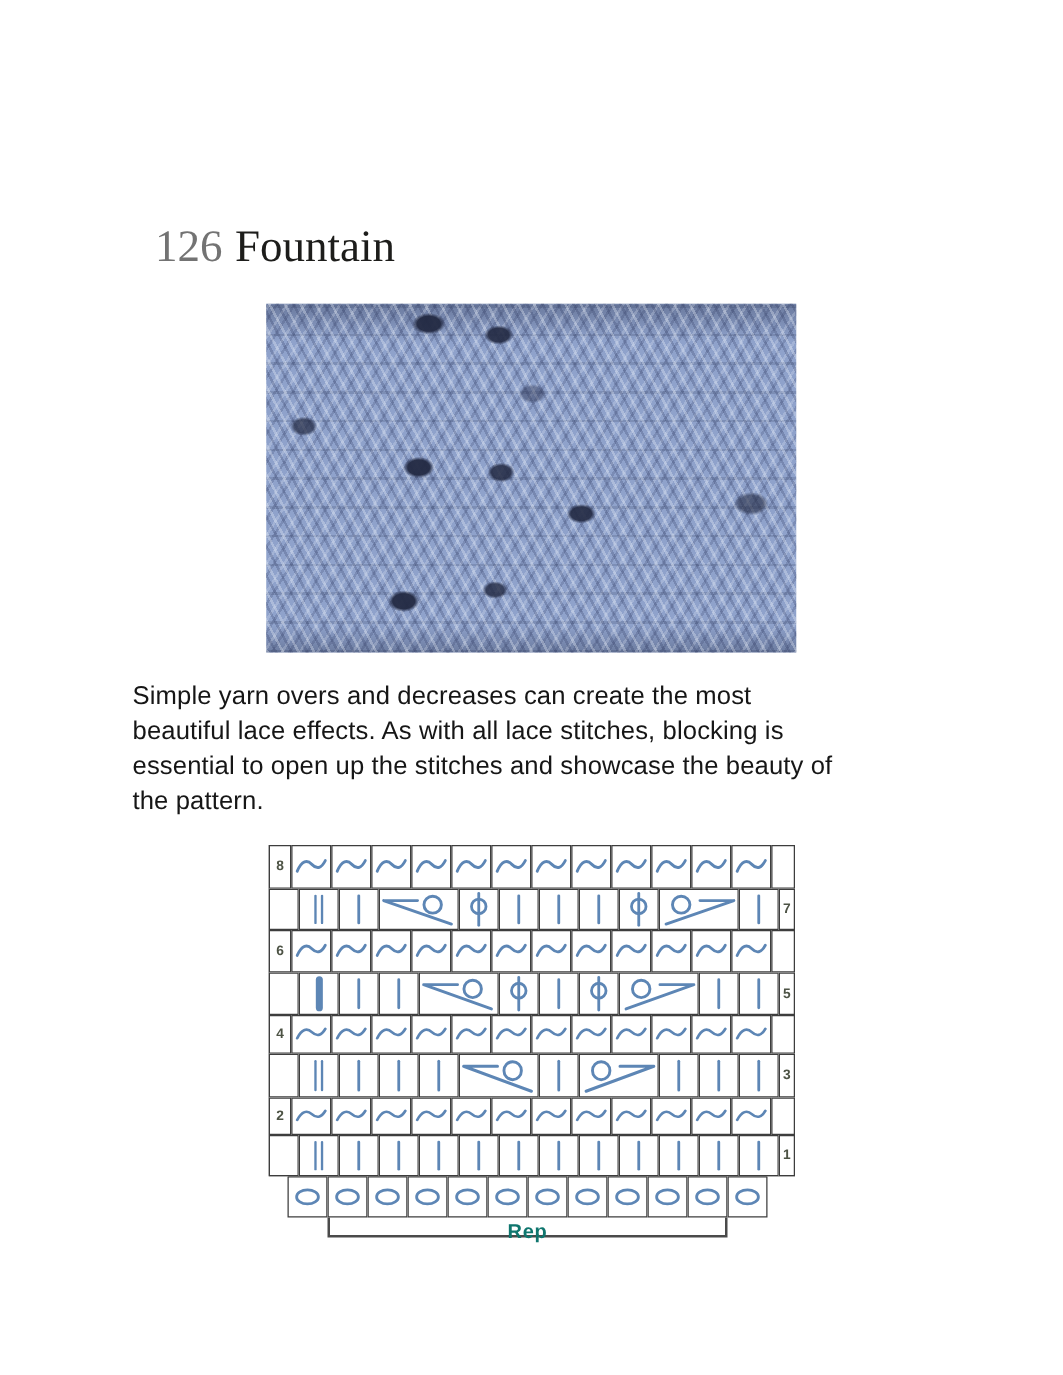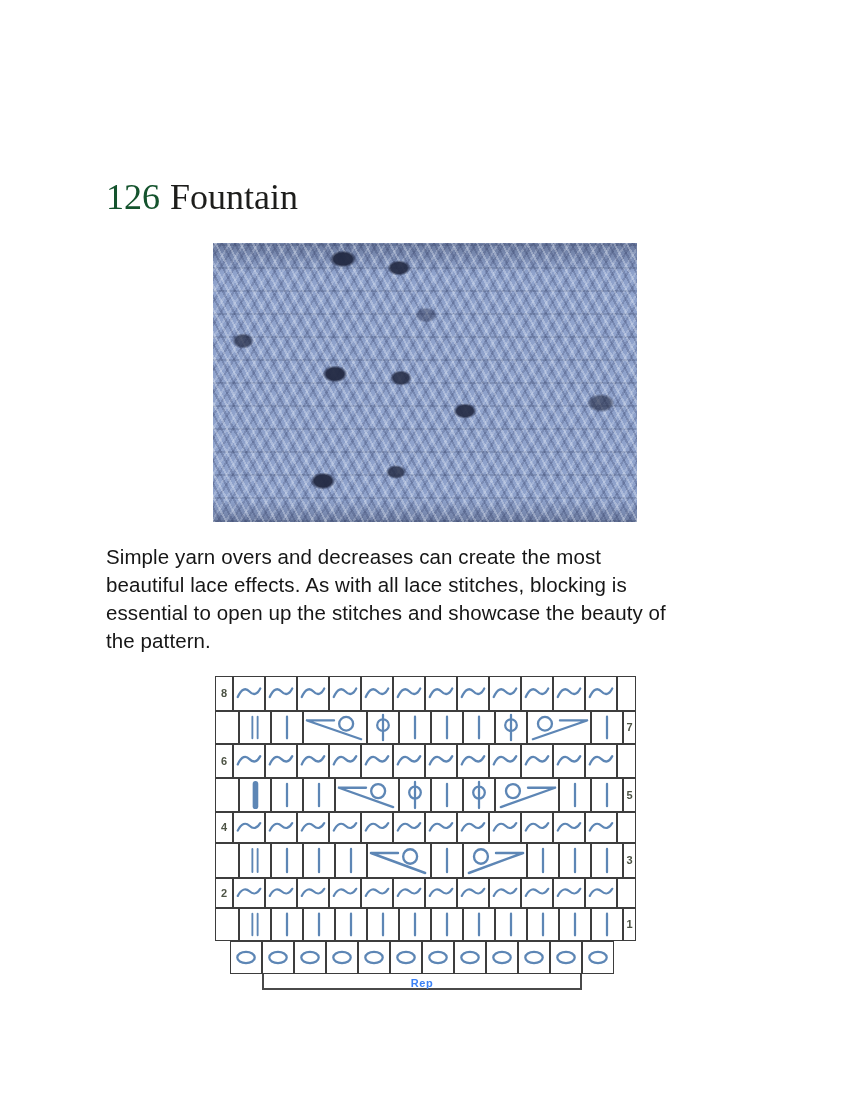--- a/index.html
+++ b/index.html
@@ -41,28 +41,28 @@
 
   #chart{position:absolute;left:215px;top:676px;width:421px;height:322px;}
   .cell{position:absolute;box-sizing:border-box;border:1px solid #3d3d3d;
         background:#fff;display:flex;align-items:center;justify-content:center;}
   .cell svg{display:block;width:100%;height:100%;}
   .numlabel{font-size:11px;font-weight:700;color:#4d5345;line-height:1;}
   .gridframe{position:absolute;left:0;top:0;width:421px;height:265px;
              box-sizing:border-box;border:1px solid #2e2e2e;pointer-events:none;}
   .bracket-line{position:absolute;background:#4a4a4a;}
   .replabel{position:absolute;transform:translateX(-50%);
-            font-size:11px;font-weight:700;letter-spacing:.6px;color:#3b82f6;}
+            font-size:16px;font-weight:700;letter-spacing:.6px;color:#0f766e;}
 </style>
 </head>
 <body>
 
 <div>
 
-  <h1 class="title"><span class="num" style="color: #14532d;">126</span><span>Fountain</span></h1>
+  <h1 class="title"><span class="num" style="color: #737373; margin-left: 18px;">126</span><span>Fountain</span></h1>
 
   <div class="photo" style="background-color: rgb(143, 162, 203);"></div>
 
   <p class="desc">Simple yarn overs and decreases can create the most
 beautiful lace effects. As with all lace stitches, blocking is
 essential to open up the stitches and showcase the beauty of
 the pattern.</p>
 
   <div id="chart">
     <div class="gridframe"></div>

